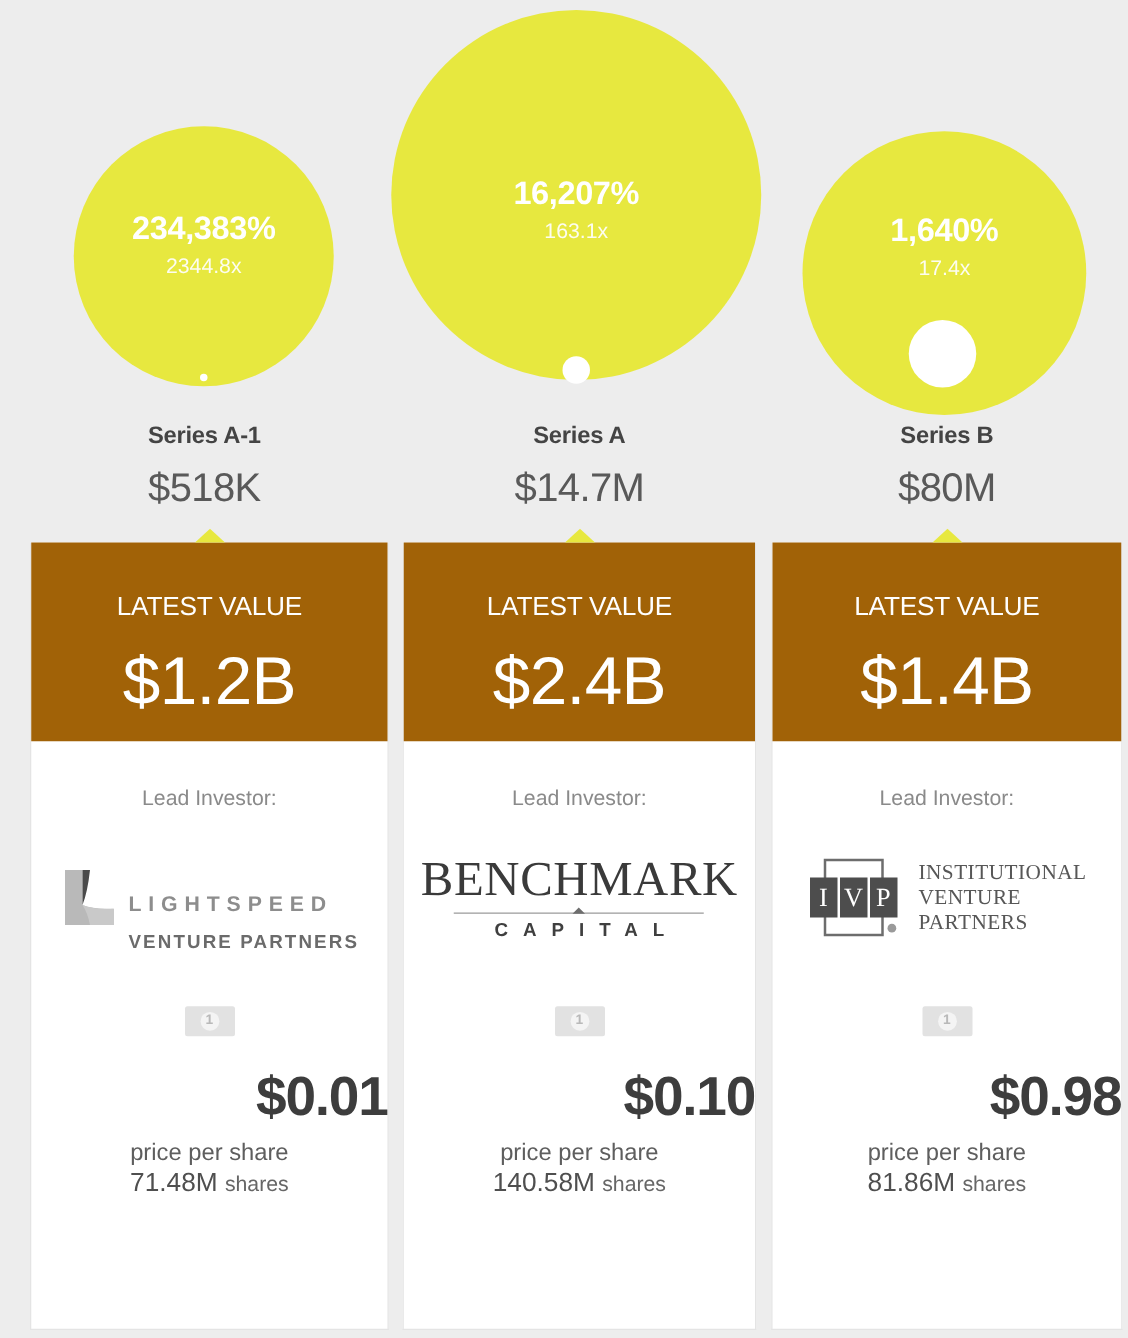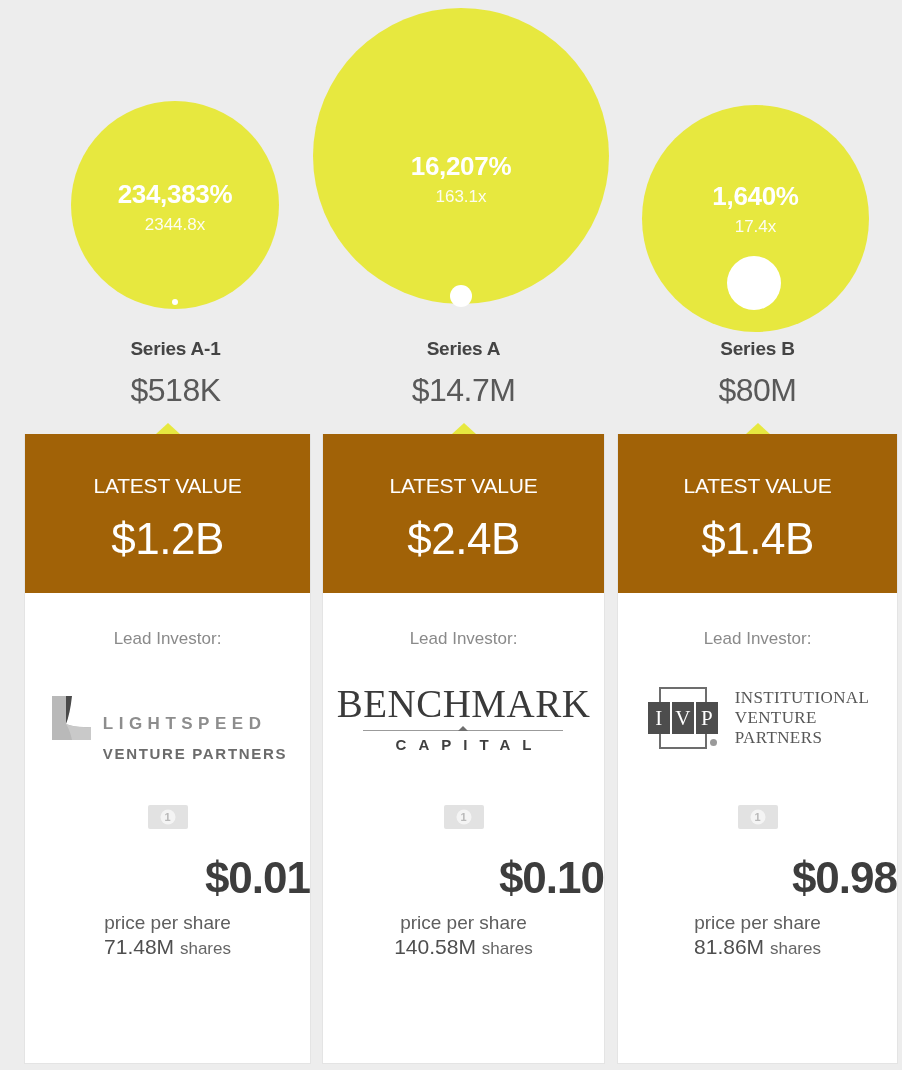--- a/index.html
+++ b/index.html
@@ -25,38 +25,37 @@
     left: 0; top: 0;
     width: 902px;
     height: 424px;
   }
 
   .bubble-col {
     position: absolute;
     top: 0;
     height: 424px;
   }
-  .bubble-col.c0 { left: 32px;  width: 287px; }
+  .bubble-col.c0 { left: 20px;  width: 287px; }
   .bubble-col.c1 { left: 322px; width: 283px; }
   .bubble-col.c2 { left: 617px; width: 281px; }
 
   .bubble {
     position: absolute;
     border-radius: 50%;
     background: #e7e83f;
   }
 
   .bubble-text {
     position: absolute;
     left: 0;
     width: 100%;
     text-align: center;
     color: #ffffff;
     pointer-events: none;
-    margin-top: 12px;
   }
   .bubble-pct {
     font-size: 26px;
     font-weight: bold;
     letter-spacing: -0.3px;
     line-height: 1;
   }
   .bubble-mult {
     font-size: 17px;
     font-weight: normal;
@@ -131,21 +130,21 @@
     left: 0; top: 40px;
     width: 100%;
     font-size: 21px;
     letter-spacing: -0.2px;
     color: #ffffff;
   }
   .latest-value {
     position: absolute;
     left: 0; top: 80px;
     width: 100%;
-    font-size: 44px;
+    font-size: 54px;
     letter-spacing: -0.5px;
     color: #ffffff;
   }
 
   .lead-label {
     margin-top: 36px;
     text-align: center;
     font-size: 17px;
     color: #8a8a8a;
   }

